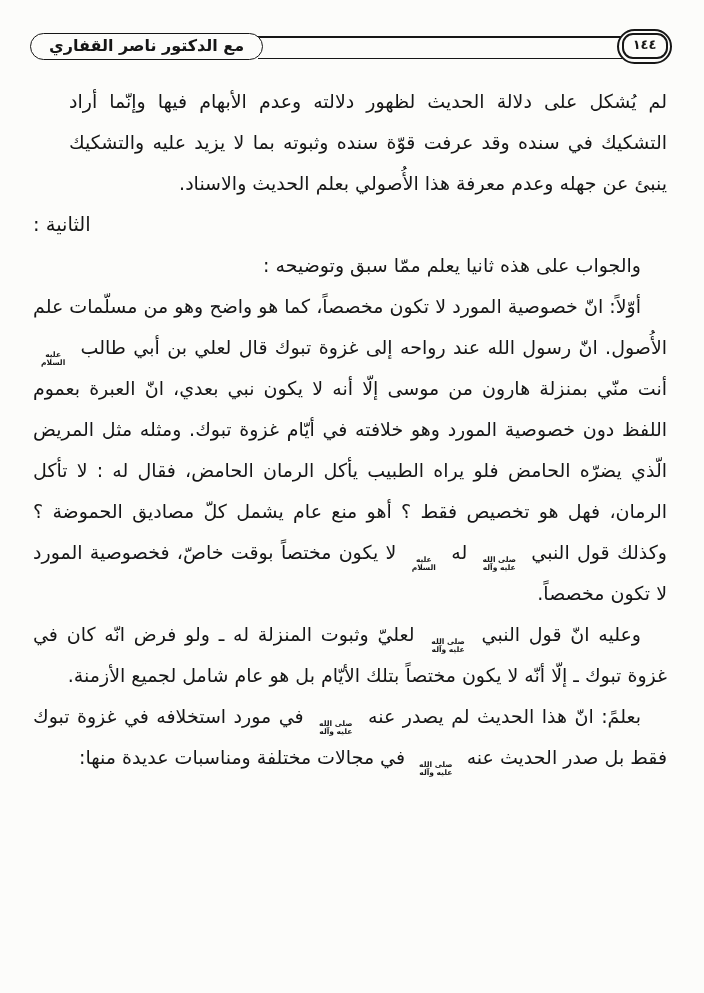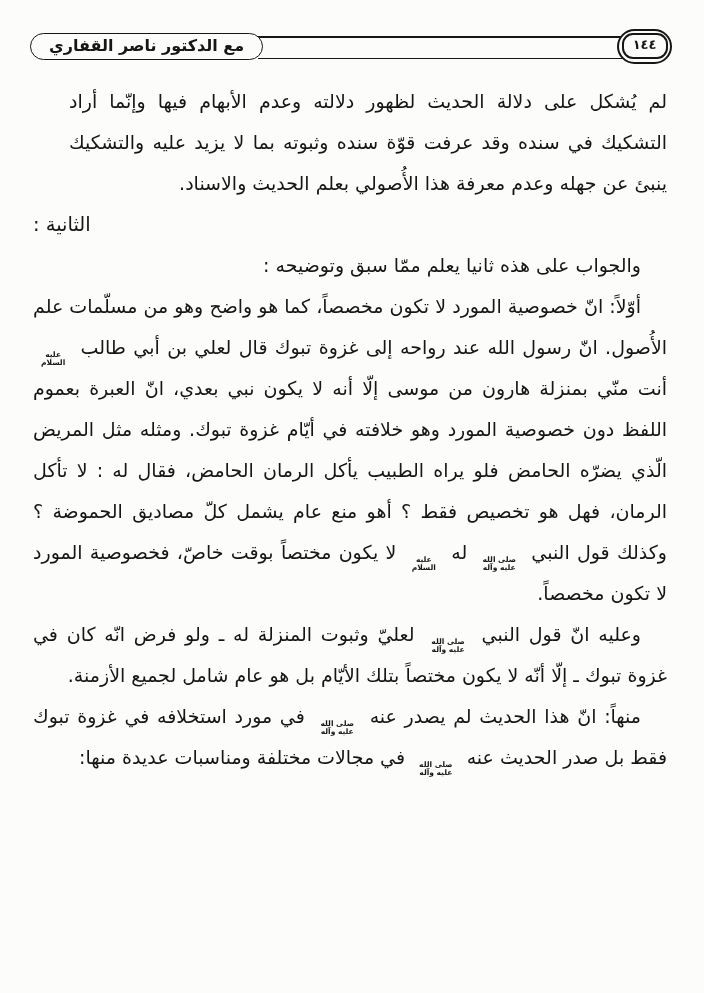--- a/index.html
+++ b/index.html
@@ -122,21 +122,21 @@
           <span>صلى الله</span>
           <span>عليه وآله</span>
         </span> له <span class="honorific">
           <span>عليه</span>
           <span>السلام</span>
         </span> لا يكون مختصاً بوقت خاصّ، فخصوصية المورد لا تكون مخصصاً.</p>
       <p class="paragraph">وعليه انّ قول النبي <span class="honorific">
           <span>صلى الله</span>
           <span>عليه وآله</span>
         </span> لعليّ وثبوت المنزلة له ـ ولو فرض انّه كان في غزوة تبوك ـ إلّا أنّه لا يكون مختصاً بتلك الأيّام بل هو عام شامل لجميع الأزمنة.</p>
-      <p class="paragraph"><span class="lead">منهاً:</span> انّ هذا الحديث لم يصدر عنه <span class="honorific">
+      <p class="paragraph"><span class="lead">بعلمً:</span> انّ هذا الحديث لم يصدر عنه <span class="honorific">
           <span>صلى الله</span>
           <span>عليه وآله</span>
         </span> في مورد استخلافه في غزوة تبوك فقط بل صدر الحديث عنه <span class="honorific">
           <span>صلى الله</span>
           <span>عليه وآله</span>
         </span> في مجالات مختلفة ومناسبات عديدة منها:</p>
     </main>
 
 </div>
 

